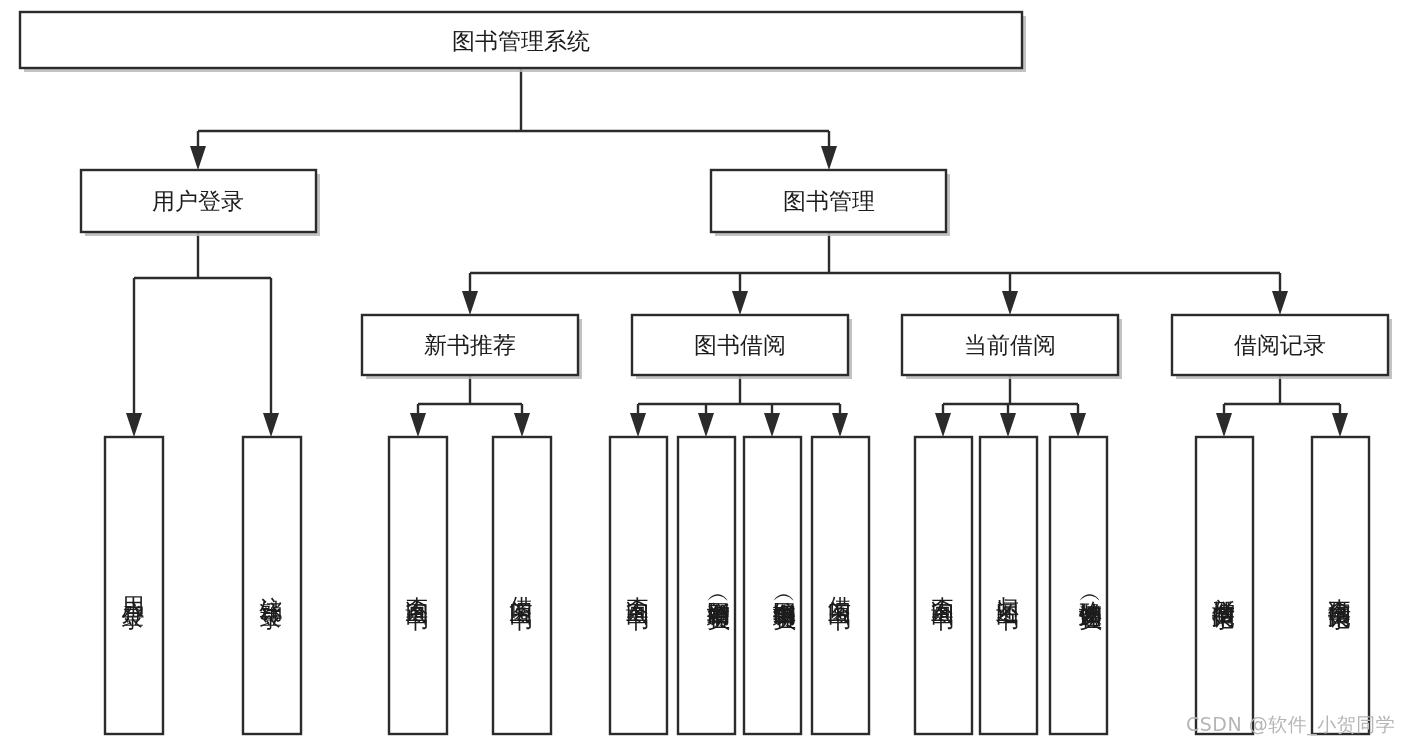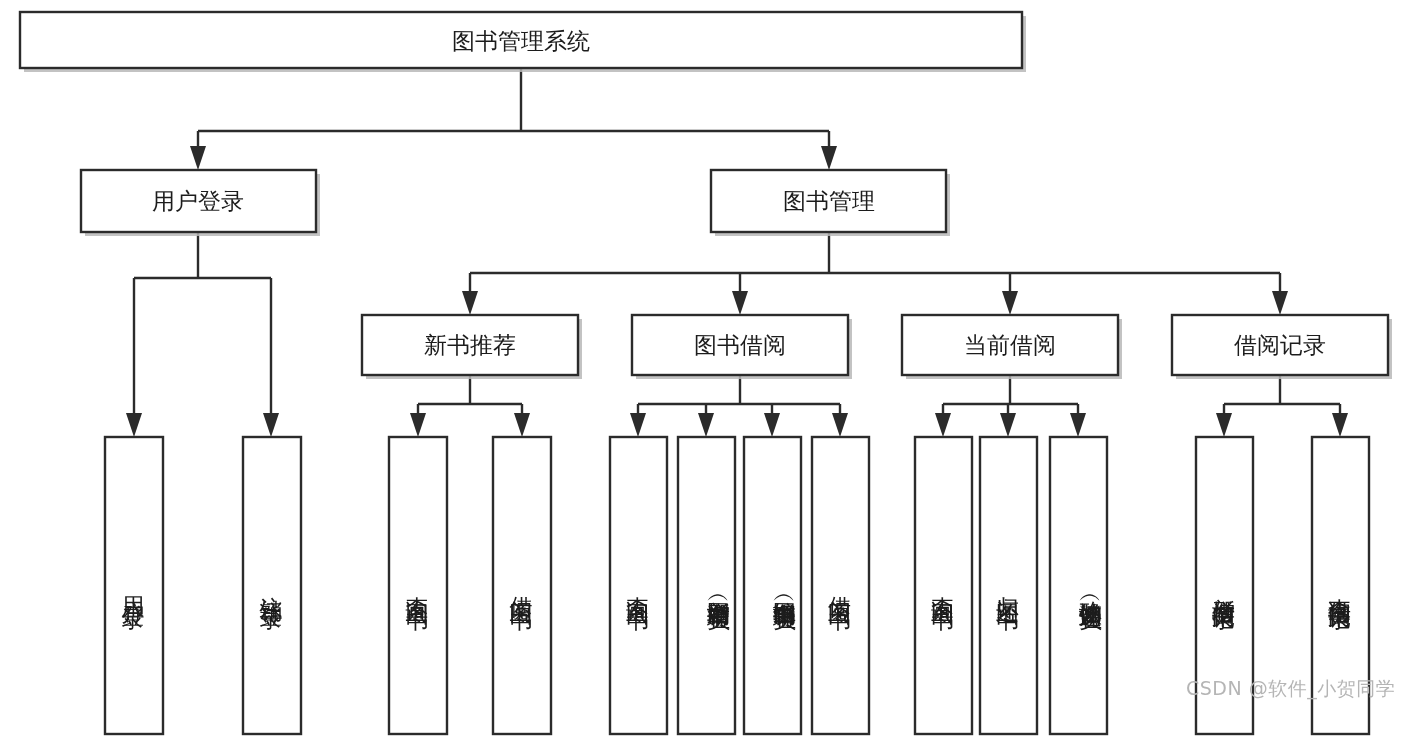--- a/index.html
+++ b/index.html
@@ -55,21 +55,21 @@
   .label-h {
     font-size: 23px;
   }
   .watermark-text {
     position: absolute;
     font-family: "DejaVu Sans", "Liberation Sans", sans-serif;
     font-size: 19px;
     color: #b5b5b5;
     white-space: nowrap;
     left: 1186px;
-    top: 676px;
+    top: 712px;
     letter-spacing: 0.5px;
   }
 </style>
 </head>
 <body>
 
 <div id="diagram-root">
 
   <svg class="diagram-svg" viewBox="0 0 1405 747" xmlns="http://www.w3.org/2000/svg">
 

